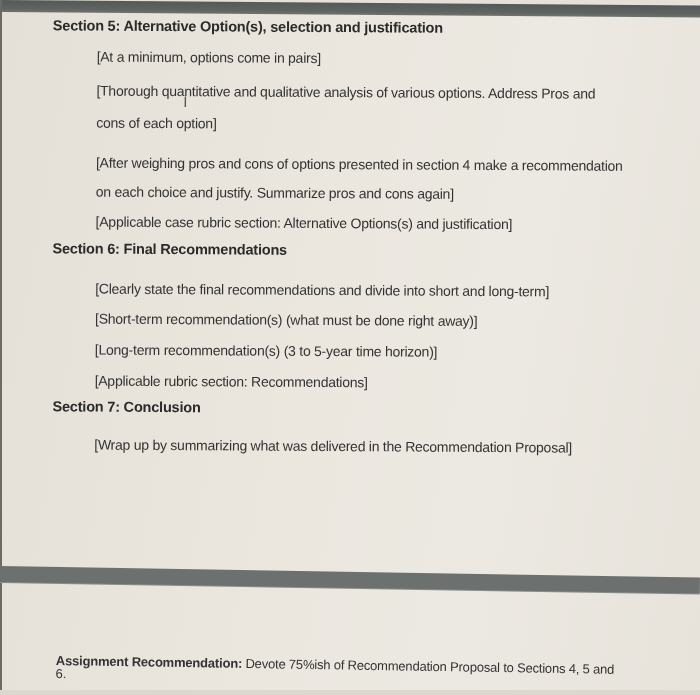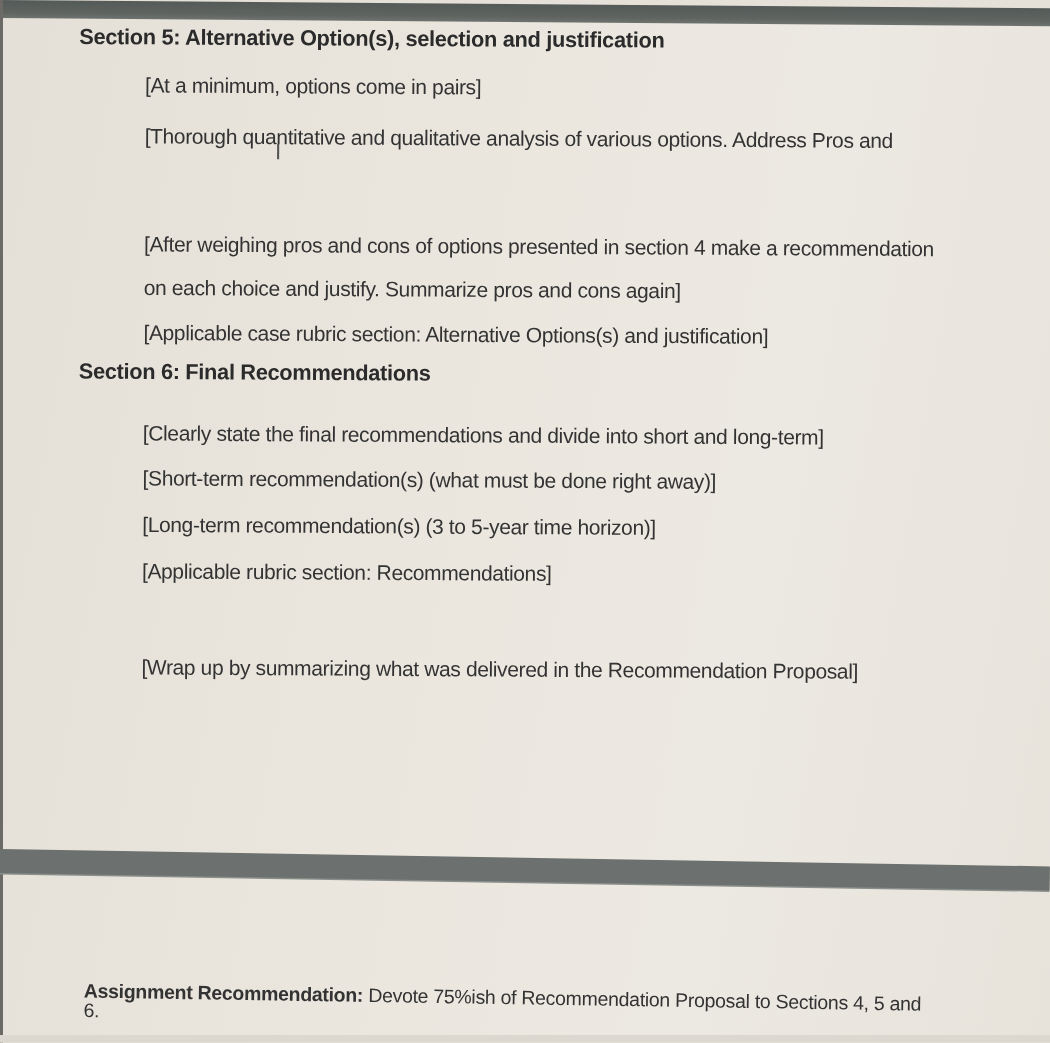--- a/index.html
+++ b/index.html
@@ -104,30 +104,32 @@
 <div class="page"></div>
 <div class="top-bar"></div>
 <div class="left-edge"></div>
 
 <div class="content">
 
   <div class="section-heading" style="left:53px; top:17px;">Section 5: Alternative Option(s), selection and justification</div>
   <div class="bracket-line" style="left:97px; top:48px;">[At a minimum, options come in pairs]</div>
   <div class="bracket-line" style="left:97px; top:82px;">[Thorough quantitative and qualitative analysis of various options. Address Pros and</div>
   <div class="cursor-icon" style="left:184px; top:93px;">I</div>
+  <div class="bracket-line" style="left:97px; top:114px;">cons of each option]</div>
   <div class="bracket-line" style="left:97px; top:154px;">[After weighing pros and cons of options presented in section 4 make a recommendation</div>
   <div class="bracket-line" style="left:97px; top:183px;">on each choice and justify. Summarize pros and cons again]</div>
   <div class="bracket-line" style="left:97px; top:213px;">[Applicable case rubric section: Alternative Options(s) and justification]</div>
 
   <div class="section-heading" style="left:54px; top:240px;">Section 6: Final Recommendations</div>
   <div class="bracket-line" style="left:97px; top:280px;">[Clearly state the final recommendations and divide into short and long-term]</div>
   <div class="bracket-line" style="left:97px; top:310px;">[Short-term recommendation(s) (what must be done right away)]</div>
   <div class="bracket-line" style="left:97px; top:341px;">[Long-term recommendation(s) (3 to 5-year time horizon)]</div>
   <div class="bracket-line" style="left:97px; top:372px;">[Applicable rubric section: Recommendations]</div>
 
+  <div class="section-heading" style="left:55px; top:398px;">Section 7: Conclusion</div>
   <div class="bracket-line" style="left:97px; top:436px;">[Wrap up by summarizing what was delivered in the Recommendation Proposal]</div>
 </div>
 
 <div class="divider-band"></div>
 
 <div class="footer-note">
   <span class="label">Assignment Recommendation:</span><span> Devote 75%ish of Recommendation Proposal to Sections 4, 5 and 6.</span>
 </div>
 
 <div class="bottom-line"></div>

